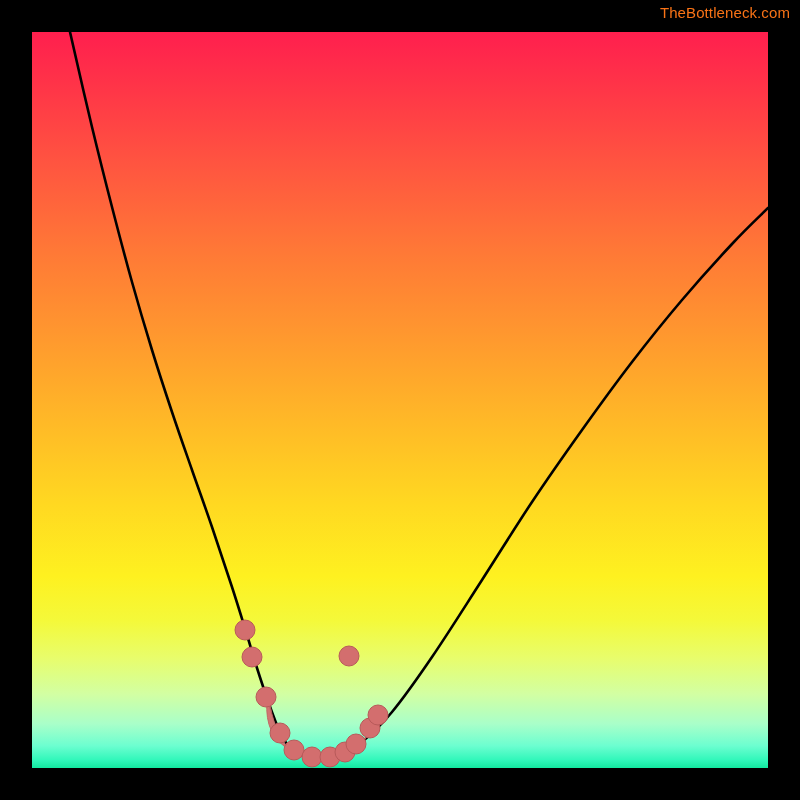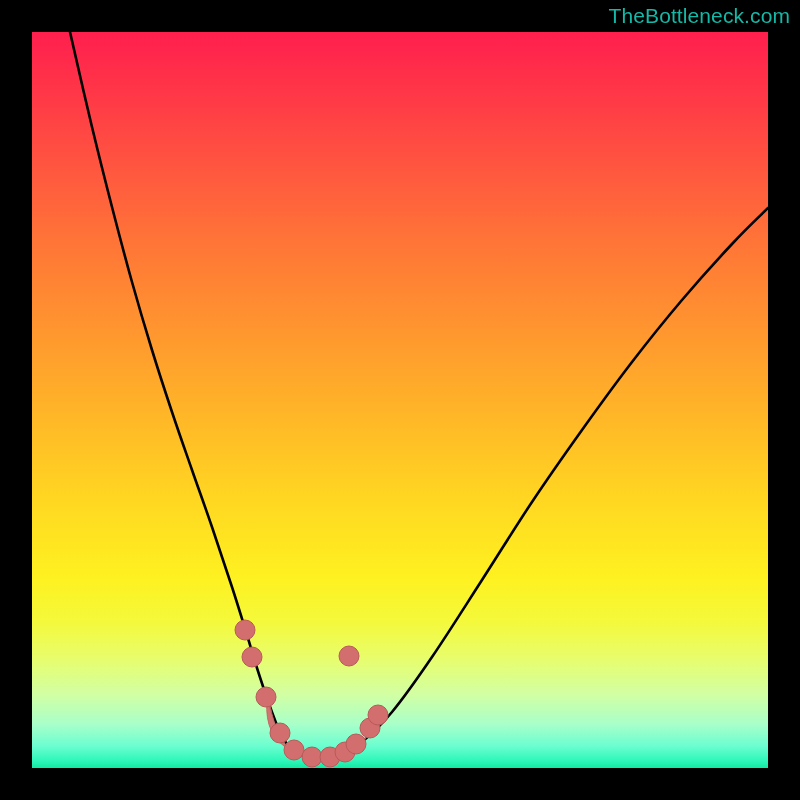--- a/index.html
+++ b/index.html
@@ -50,22 +50,22 @@
   .curve-svg {
     position: absolute;
     left: 0; top: 0;
     width: 736px;
     height: 736px;
   }
   .watermark {
     position: absolute;
     top: 4px;
     right: 10px;
-    color: #14b8a6;
-    font-size: 21px;
+    color: #f97316;
+    font-size: 15px;
     font-weight: 400;
     letter-spacing: 0.1px;
     user-select: none;
   }
 </style>
 </head>
 <body>
 
 <div class="frame">
 

